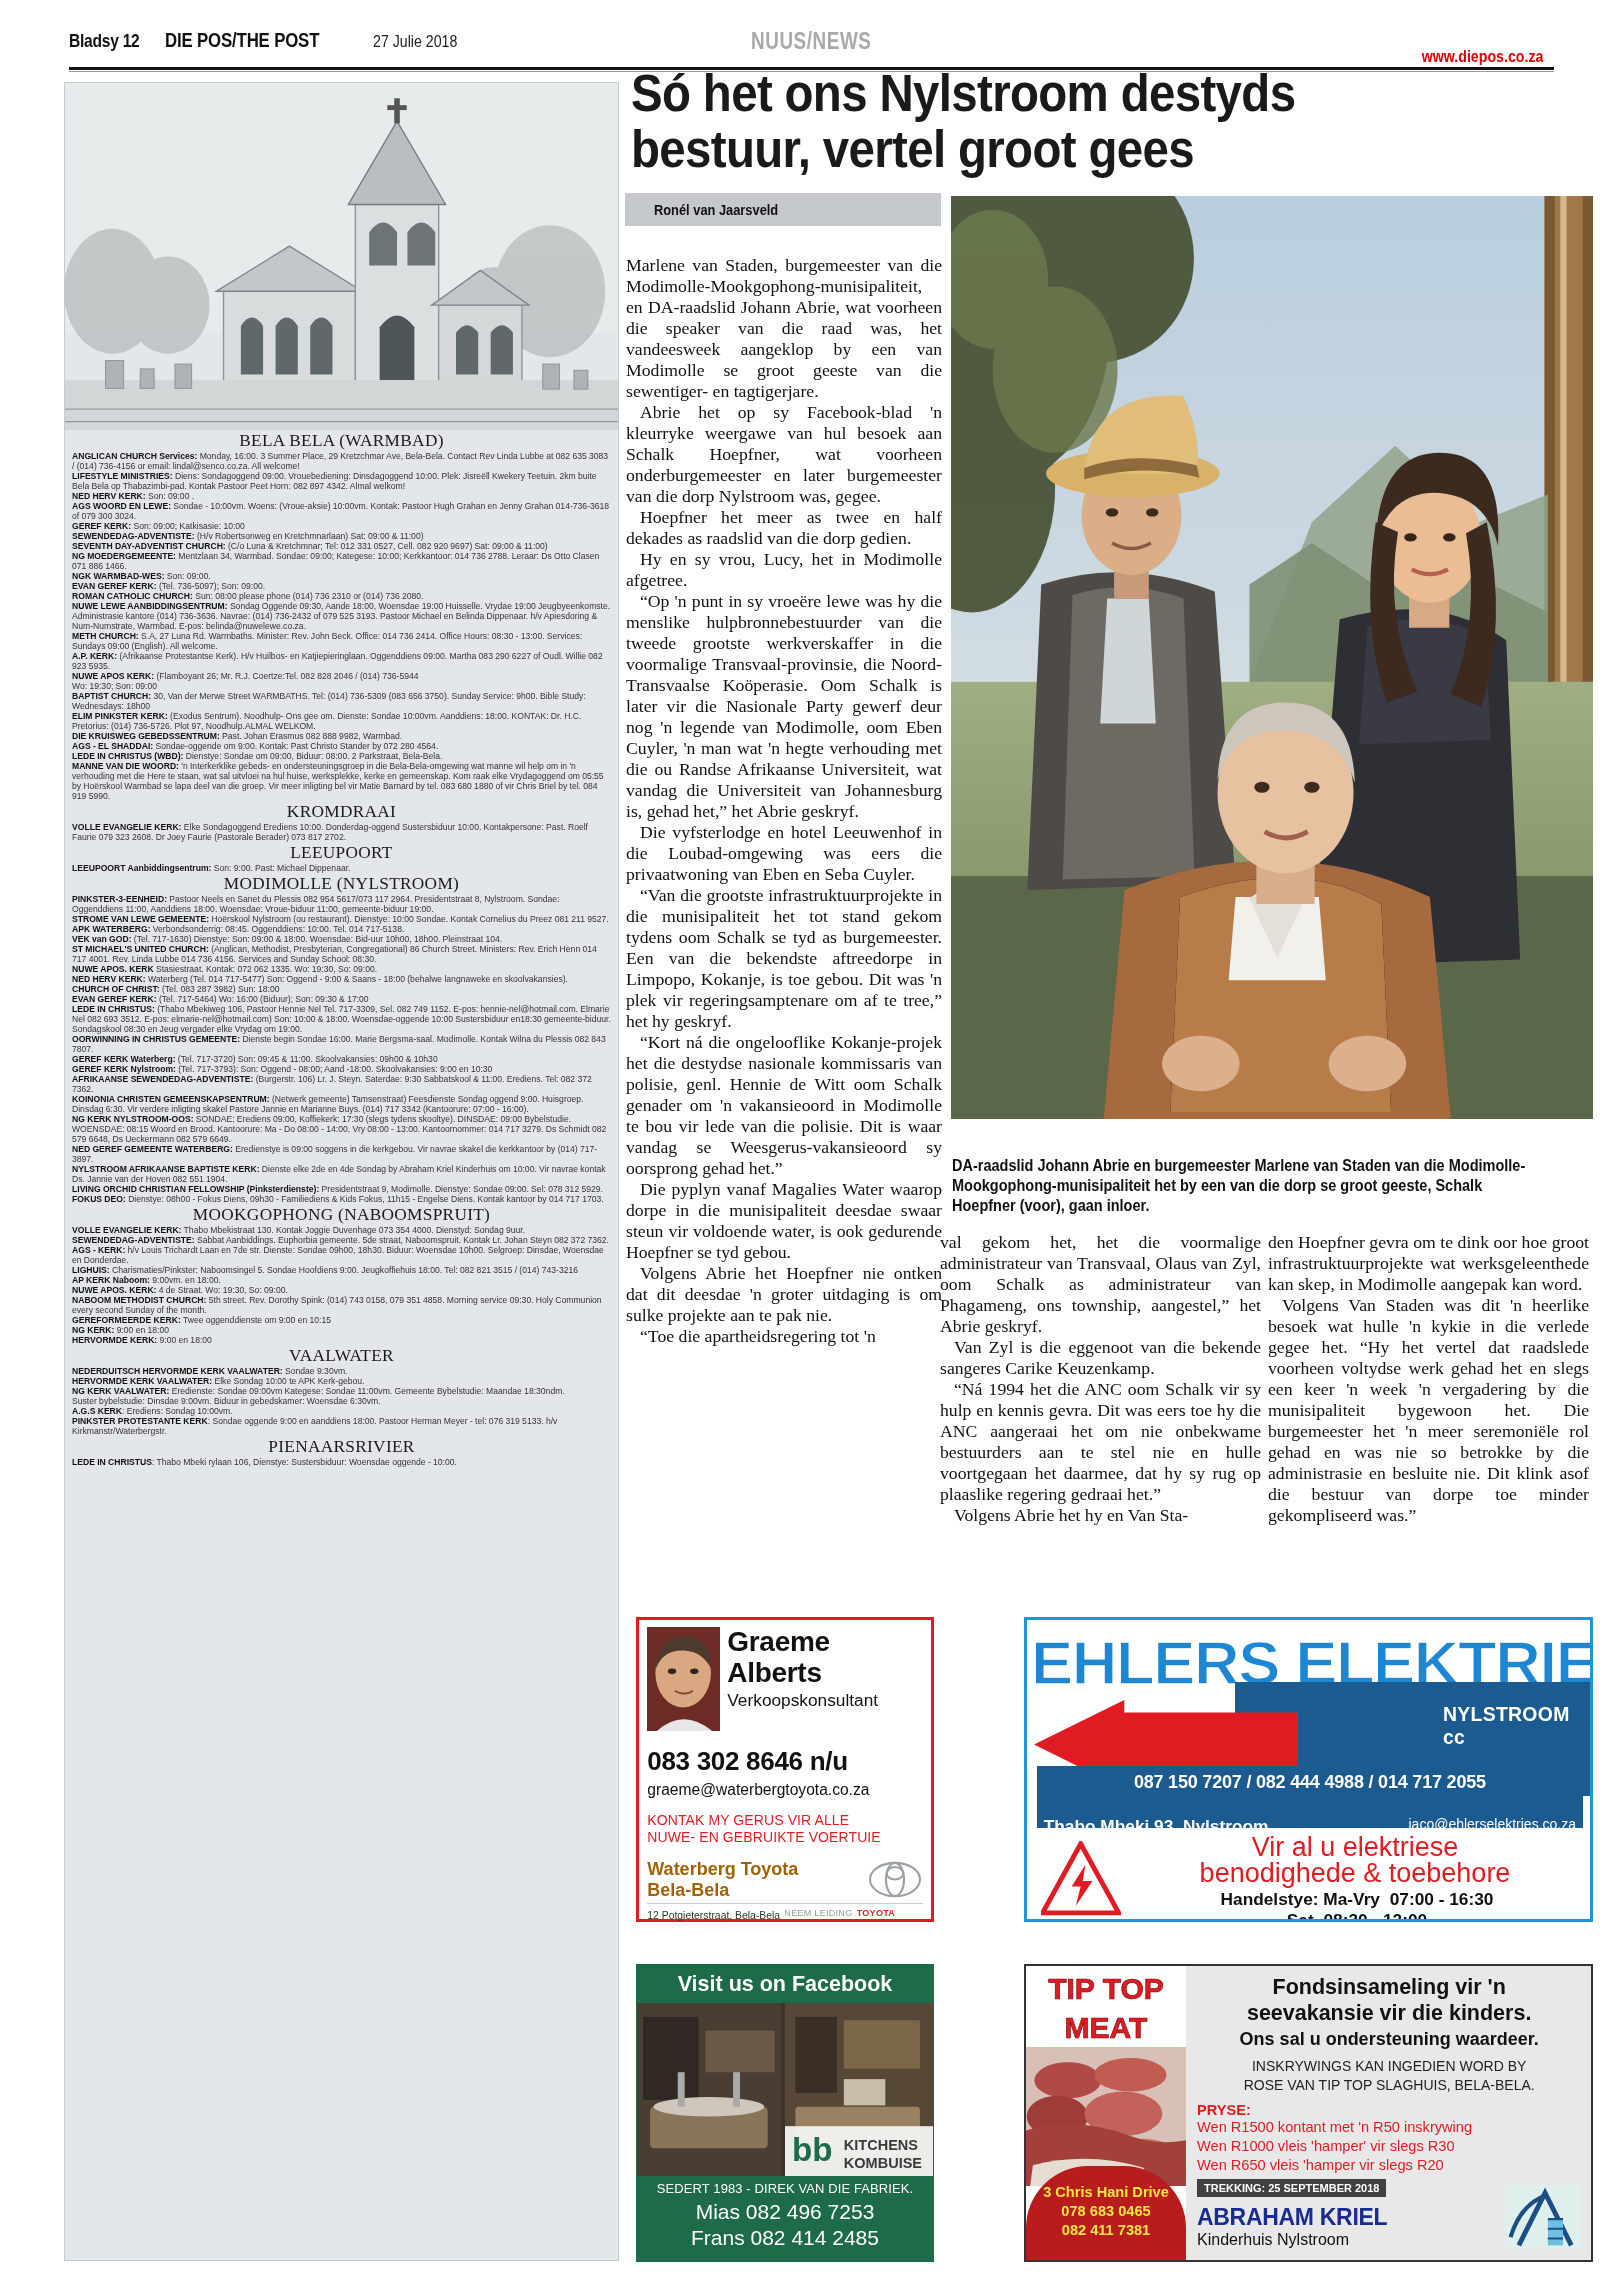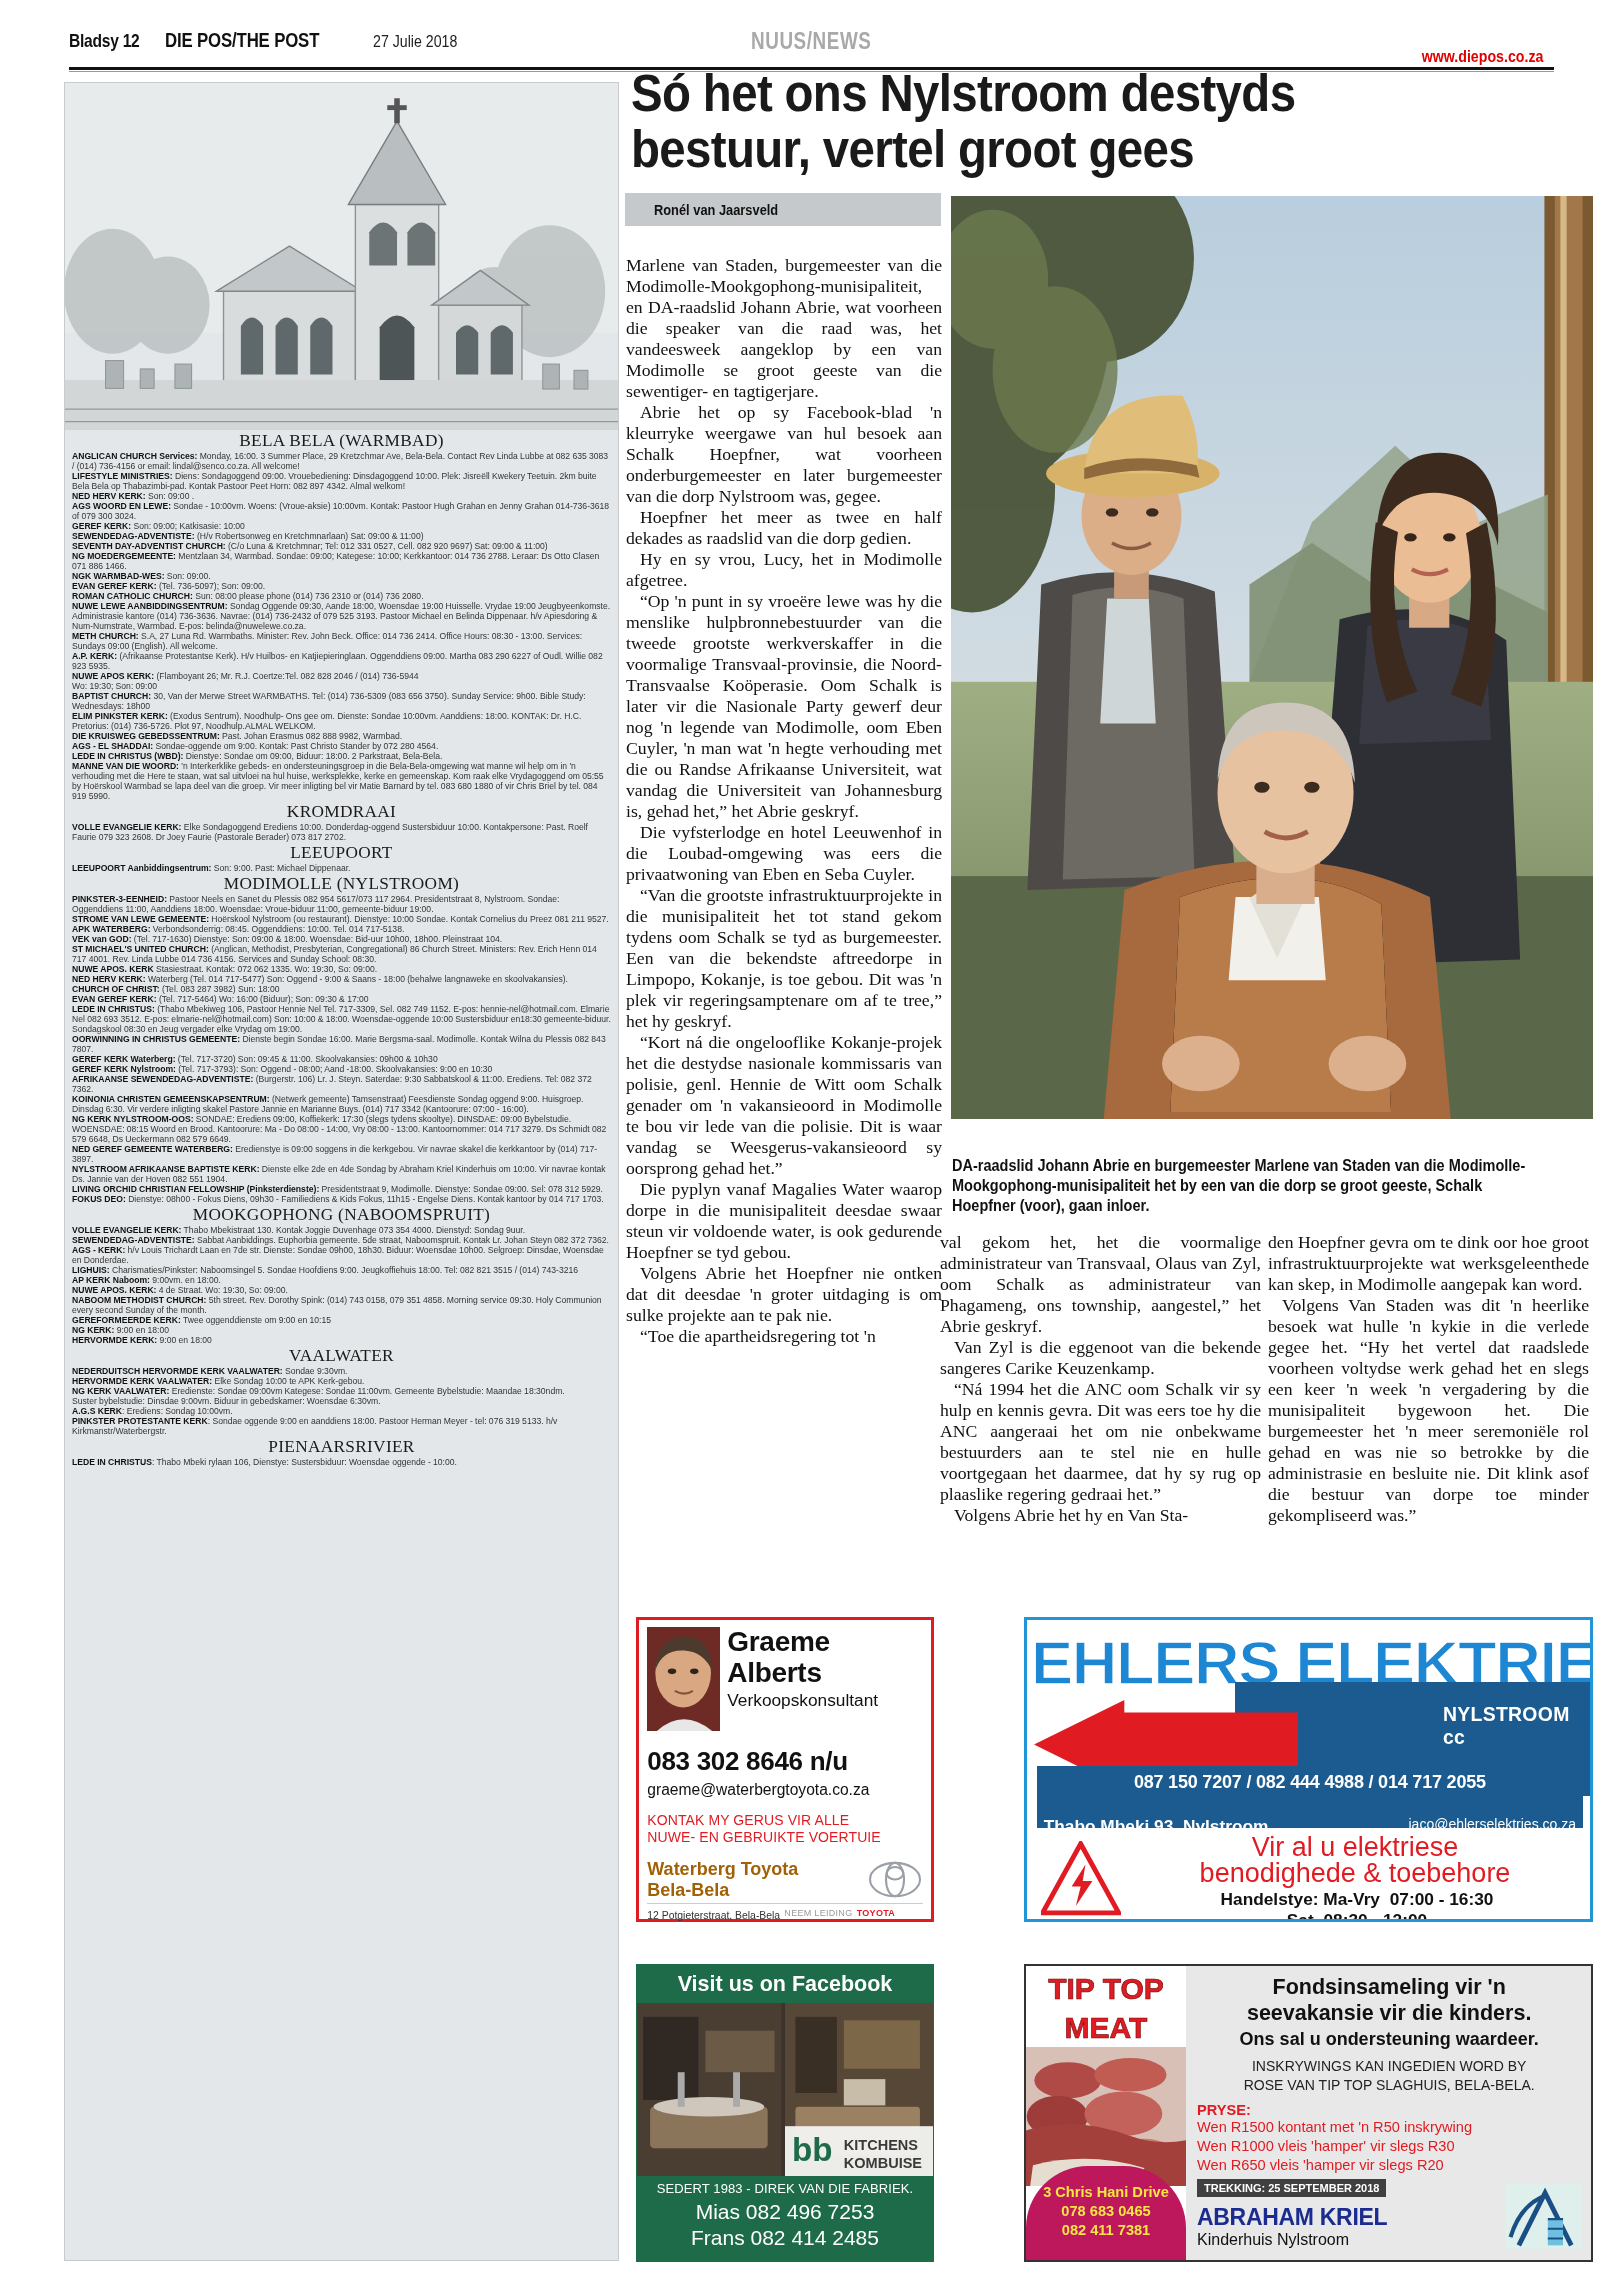--- a/index.html
+++ b/index.html
@@ -291,21 +291,21 @@
   .tip-logo {
     font-family: "Liberation Sans", sans-serif;
     font-weight: bold; font-size: 30px; line-height: 30px;
     color: #e11b22; text-align: center; padding-top: 8.3px;
     -webkit-text-stroke: 0.7px #7a0d10;
   }
   .tip-meatimg { width: 100%; height: 139px; margin-top: 4.2px; }
   .tip-meatimg svg { display: block; width: 100%; height: 100%; }
   .tip-blue {
     position: absolute; left: 0; bottom: 0; width: 100%; height: 94px;
-    background: #be185d; border-radius: 62px 62px 0 0;
+    background: #b91c1c; border-radius: 62px 62px 0 0;
     padding-top: 16.7px;
   }
   .tip-blue div {
     font-family: "Liberation Sans", sans-serif;
     font-weight: bold; font-size: 14.6px; line-height: 19px;
     color: #f5e642; text-align: center;
   }
   .tip-right { flex: 1; padding: 8.3px 9.7px 5.6px 11px; }
   .tip-head {
     font-family: "Liberation Sans", sans-serif;
@@ -436,21 +436,21 @@
         <div class="listing"><b>ROMAN CATHOLIC CHURCH:</b><span> Sun: 08:00 please phone (014) 736 2310 or (014) 736 2080.</span></div>
         <div class="listing"><b>NUWE LEWE AANBIDDINGSENTRUM:</b><span> Sondag Oggende 09:30, Aande 18:00, Woensdae 19:00 Huisselle. Vrydae 19:00 Jeugbyeenkomste. Administrasie kantore (014) 736-3636. Navrae: (014) 736-2432 of 079 525 3193. Pastoor Michael en Belinda Dippenaar. h/v Apiesdoring &amp; Num-Numstrate, Warmbad. E-pos: belinda@nuwelewe.co.za.</span></div>
         <div class="listing"><b>METH CHURCH:</b><span> S.A, 27 Luna Rd. Warmbaths. Minister: Rev. John Beck. Office: 014 736 2414. Office Hours: 08:30 - 13:00. Services: Sundays 09:00 (English). All welcome.</span></div>
         <div class="listing"><b>A.P. KERK:</b><span> (Afrikaanse Protestantse Kerk). H/v Huilbos- en Katjiepieringlaan. Oggenddiens 09:00. Martha 083 290 6227 of Oudl. Willie 082 923 5935.</span></div>
         <div class="listing"><b>NUWE APOS KERK:</b><span> (Flamboyant 26; Mr. R.J. Coertze:Tel. 082 828 2046 / (014) 736-5944</span></div>
         <div class="listing"><b></b><span>Wo: 19:30; Son: 09:00</span></div>
         <div class="listing"><b>BAPTIST CHURCH:</b><span> 30, Van der Merwe Street WARMBATHS. Tel: (014) 736-5309 (083 656 3750). Sunday Service: 9h00. Bible Study: Wednesdays: 18h00</span></div>
         <div class="listing"><b>ELIM PINKSTER KERK:</b><span> (Exodus Sentrum). Noodhulp- Ons gee om. Dienste: Sondae 10:00vm. Aanddiens: 18:00. KONTAK: Dr. H.C. Pretorius: (014) 736-5726. Plot 97, Noodhulp.ALMAL WELKOM.</span></div>
         <div class="listing"><b>DIE KRUISWEG GEBEDSSENTRUM:</b><span> Past. Johan Erasmus 082 888 9982, Warmbad.</span></div>
         <div class="listing"><b>AGS - EL SHADDAI:</b><span> Sondae-oggende om 9:00. Kontak: Past Christo Stander by 072 280 4564.</span></div>
-        <div class="listing"><b>LEDE IN CHRISTUS (WBD):</b><span> Dienstye: Sondae om 09:00, Biduur: 18:00. 2 Parkstraat, Bela-Bela.</span></div>
+        <div class="listing"><b>LEDE IN CHRISTUS (WBD):</b><span> Dienstye: Sondae om 09:00, Biduur: 08:00. 2 Parkstraat, Bela-Bela.</span></div>
         <div class="listing"><b>MANNE VAN DIE WOORD:</b><span> 'n Interkerklike gebeds- en ondersteuningsgroep in die Bela-Bela-omgewing wat manne wil help om in 'n verhouding met die Here te staan, wat sal uitvloei na hul huise, werksplekke, kerke en gemeenskap. Kom raak elke Vrydagoggend om 05:55 by Hoërskool Warmbad se lapa deel van die groep. Vir meer inligting bel vir Matie Barnard by tel. 083 680 1880 of vir Chris Briel by tel. 084 919 5990.</span></div>
         <div class="town-heading">KROMDRAAI</div>
         <div class="listing"><b>VOLLE EVANGELIE KERK:</b><span> Elke Sondagoggend Erediens 10:00. Donderdag-oggend Sustersbiduur 10:00. Kontakpersone: Past. Roelf Faurie 079 323 2608. Dr Joey Faurie (Pastorale Berader) 073 817 2702.</span></div>
         <div class="town-heading">LEEUPOORT</div>
         <div class="listing"><b>LEEUPOORT Aanbiddingsentrum:</b><span> Son: 9:00. Past: Michael Dippenaar.</span></div>
         <div class="town-heading">MODIMOLLE (NYLSTROOM)</div>
         <div class="listing"><b>PINKSTER-3-EENHEID:</b><span> Pastoor Neels en Sanet du Plessis 082 954 5617/073 117 2964. Presidentstraat 8, Nylstroom. Sondae: Oggenddiens 11:00, Aanddiens 18:00. Woensdae: Vroue-biduur 11:00, gemeente-biduur 19:00.</span></div>
         <div class="listing"><b>STROME VAN LEWE GEMEENTE:</b><span> Hoërskool Nylstroom (ou restaurant). Dienstye: 10:00 Sondae. Kontak Cornelius du Preez 081 211 9527.</span></div>
         <div class="listing"><b>APK WATERBERG:</b><span> Verbondsonderrig: 08:45. Oggenddiens: 10:00. Tel. 014 717-5138.</span></div>
         <div class="listing"><b>VEK van GOD:</b><span> (Tel. 717-1630)  Dienstye: Son: 09:00 &amp; 18:00. Woensdae: Bid-uur 10h00, 18h00. Pleinstraat 104.</span></div>

